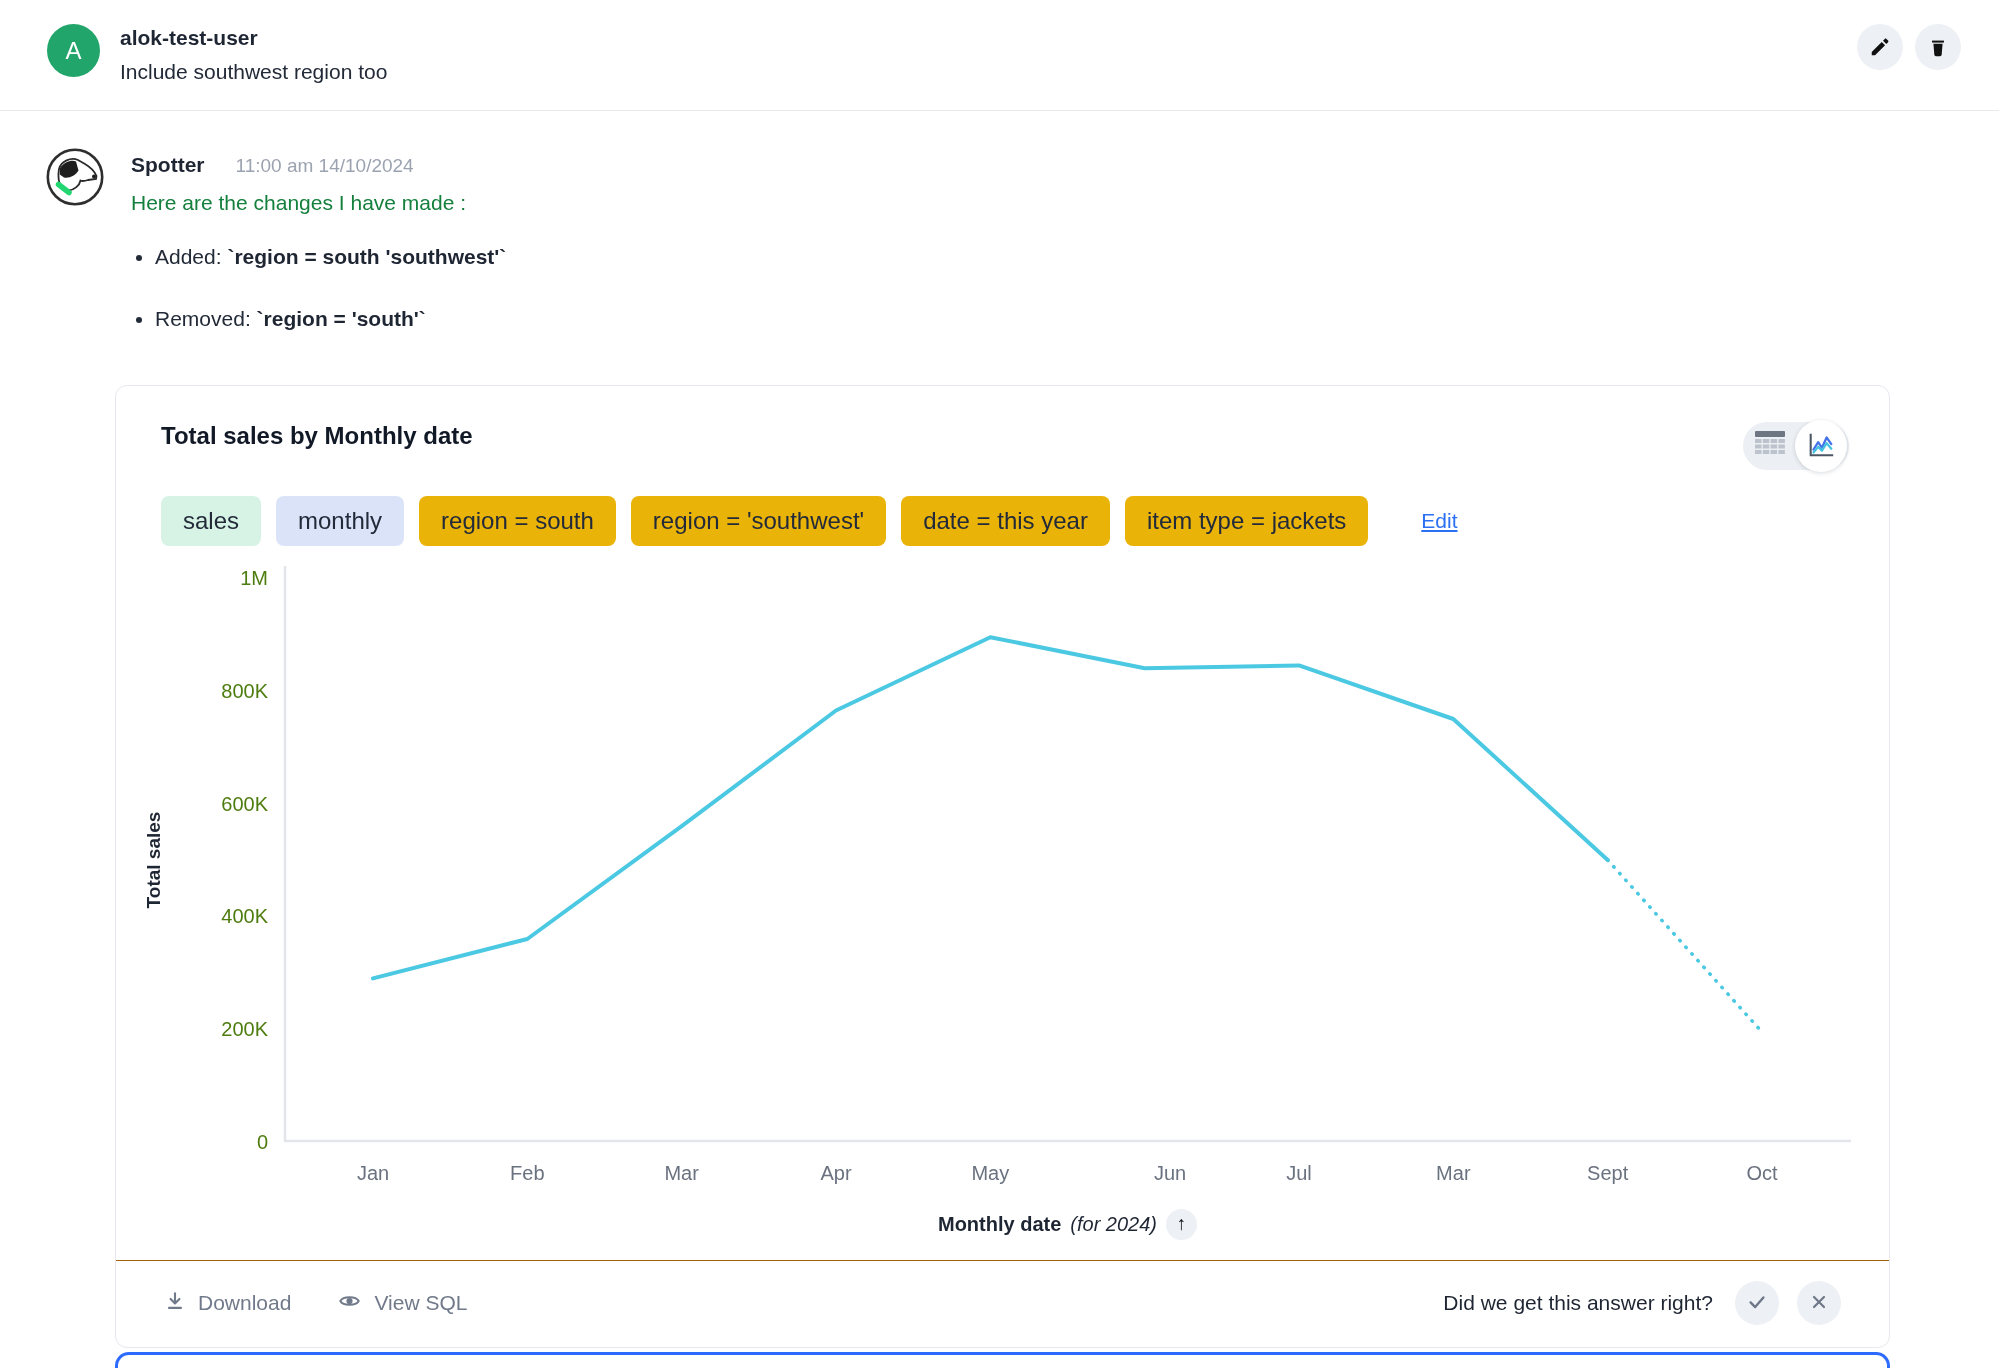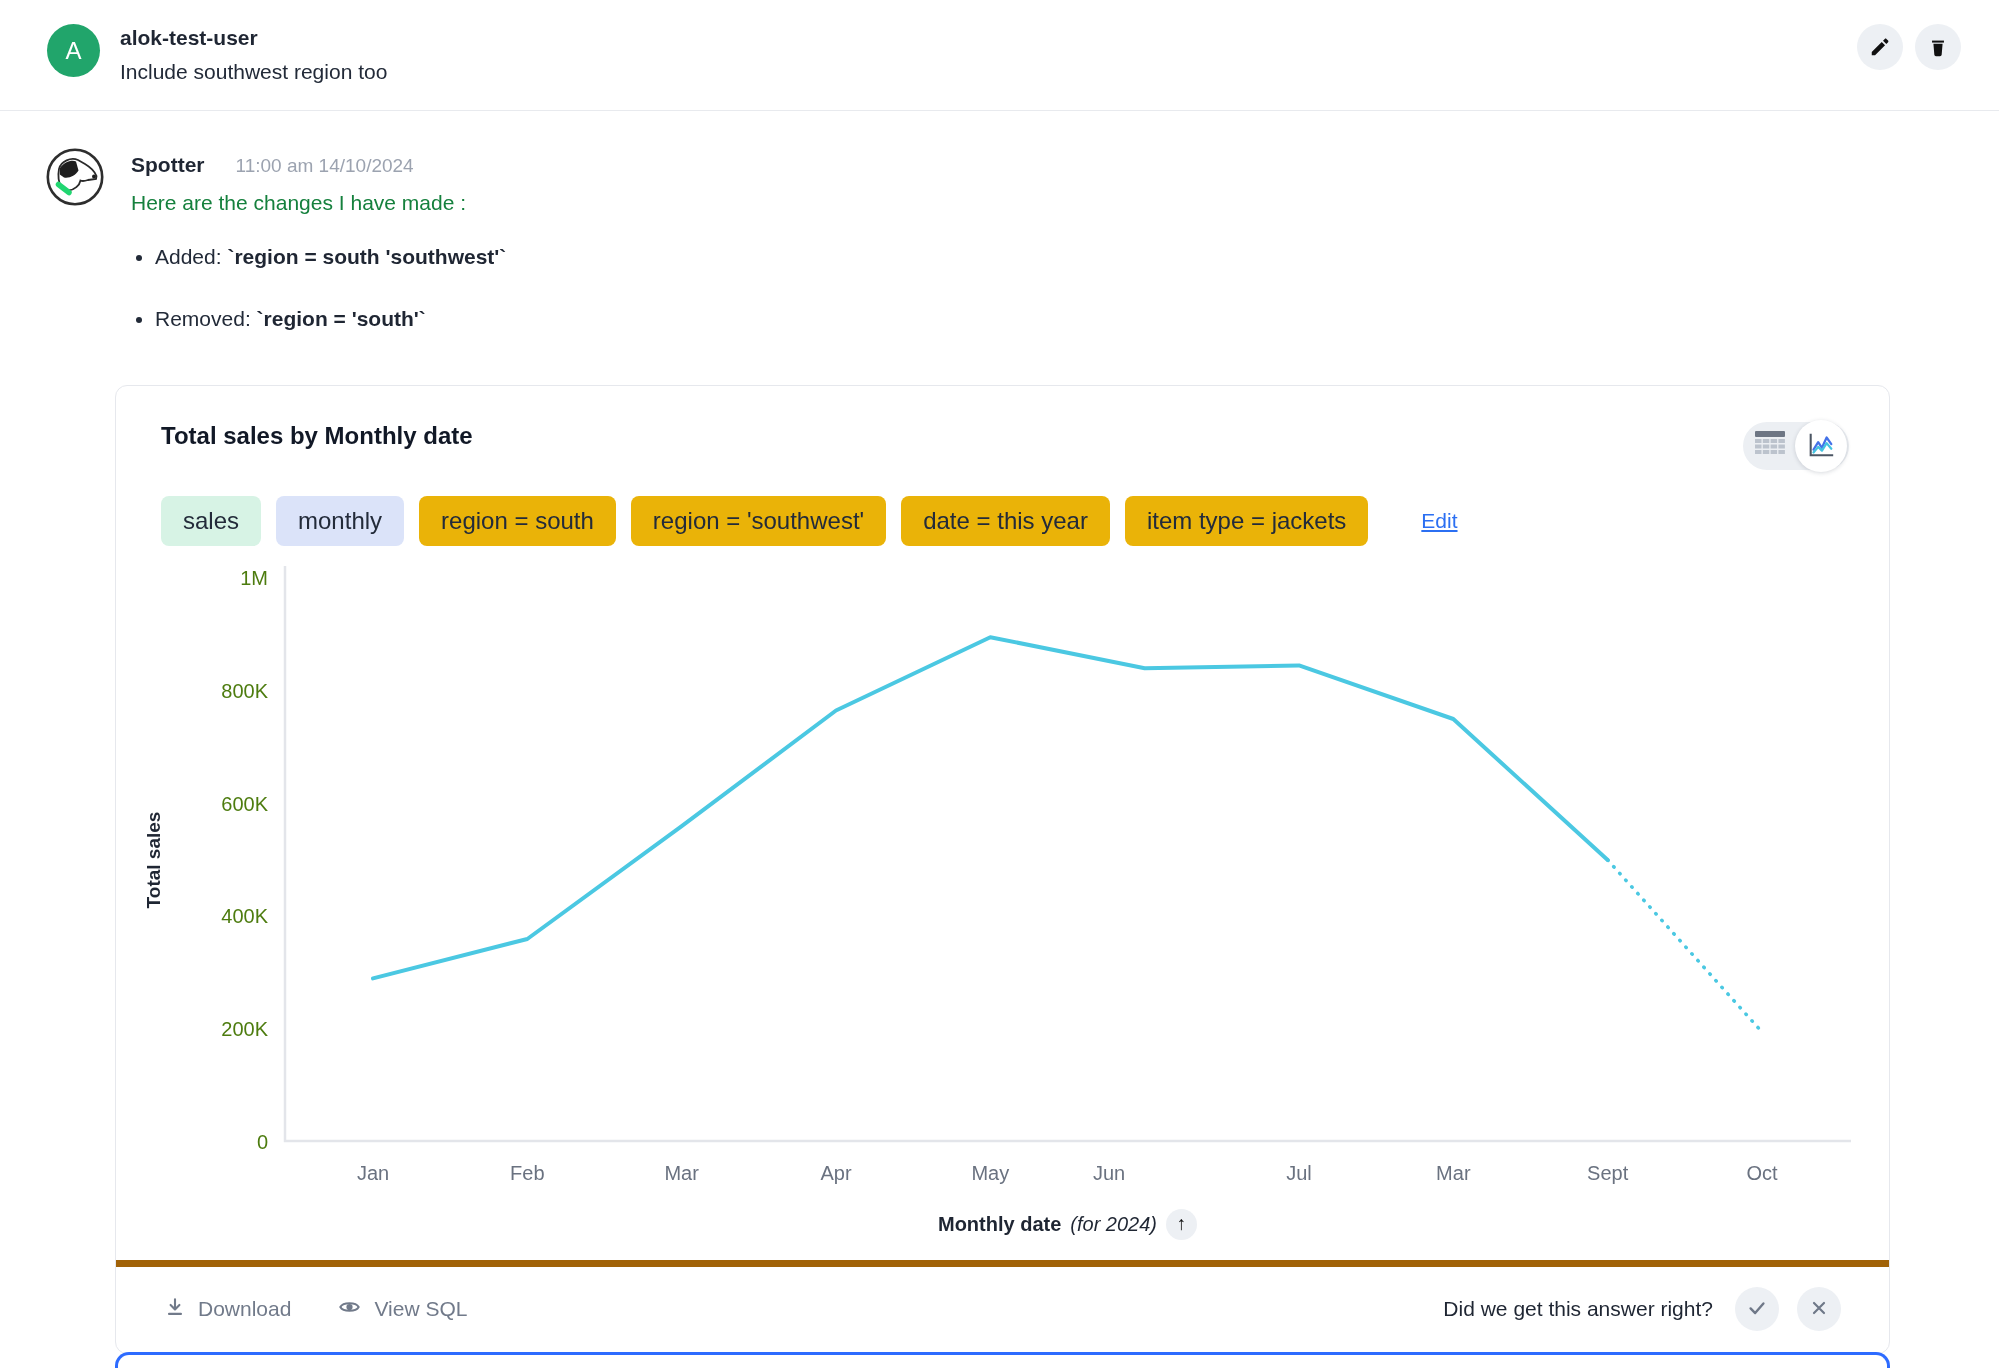--- a/index.html
+++ b/index.html
@@ -60,21 +60,21 @@
   .plot svg { overflow:visible; display:block; }
   .x-ticks { position:relative; grid-column:3; height:46px; margin-top:14px; }
   .x-ticks span { position:absolute; top:6px; transform:translateX(-50%); font-size:20px; color:#6a7280; }
   .x-title-row { grid-column:3; display:flex; align-items:center; justify-content:center; gap:9px; height:44px; }
   .x-title-main { font-size:20px; font-weight:bold; color:#1f2633; }
   .x-title-sub { font-size:20px; font-style:italic; color:#1f2633; }
   .sort-btn { width:31px; height:31px; border-radius:50%; background:#edf0f4; border:none; cursor:pointer;
               display:flex; align-items:center; justify-content:center; font-size:19px; font-weight:bold; color:#111; }
 
   
-  .card-footer { border-top:7px solid #a16207; margin-top:14px; display:flex; align-items:center;
+  .card-footer { border-top:1px solid #a16207; margin-top:14px; display:flex; align-items:center;
                  padding:20px 48px 22px 48px; }
   .footer-btn { display:flex; align-items:center; gap:12px; font-size:21px; color:#717a8a;
                 background:none; border:none; cursor:pointer; }
   .footer-btn + .footer-btn { margin-left:46px; }
   .footer-right { margin-left:auto; display:flex; align-items:center; gap:18px; }
   .feedback-q { font-size:21px; color:#1f2633; margin-right:4px; }
   .fb-btn { width:44px; height:44px; border-radius:50%; background:#edf0f4; border:none; cursor:pointer;
             display:flex; align-items:center; justify-content:center; }
 
   
@@ -205,21 +205,21 @@
         </svg>
       </div>
       <div></div>
         <div></div>
       <div class="x-ticks">
           <span style="left: 89px;">Jan</span>
           <span style="left: 243.333px;">Feb</span>
           <span style="left: 397.667px;">Mar</span>
           <span style="left: 552px;">Apr</span>
           <span style="left: 706.333px;">May</span>
-          <span style="left: 825px;">Jun</span>
+          <span style="left: 886px;">Jun</span>
           <span style="left: 1015px;">Jul</span>
           <span style="left: 1169.33px;">Mar</span>
           <span style="left: 1323.67px;">Sept</span>
           <span style="left: 1478px;">Oct</span>
         </div>
       <div></div>
         <div></div>
       <div class="x-title-row">
         <span class="x-title-main">Monthly date</span>
         <span class="x-title-sub">(for 2024)</span>

